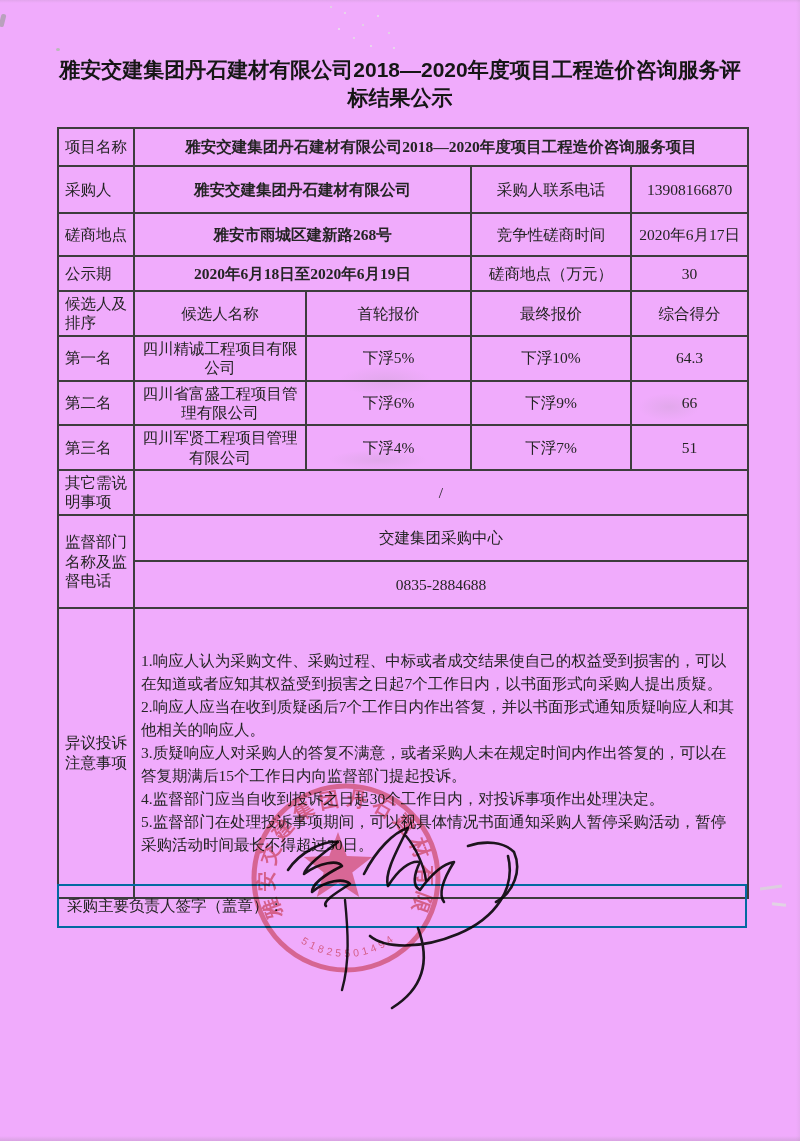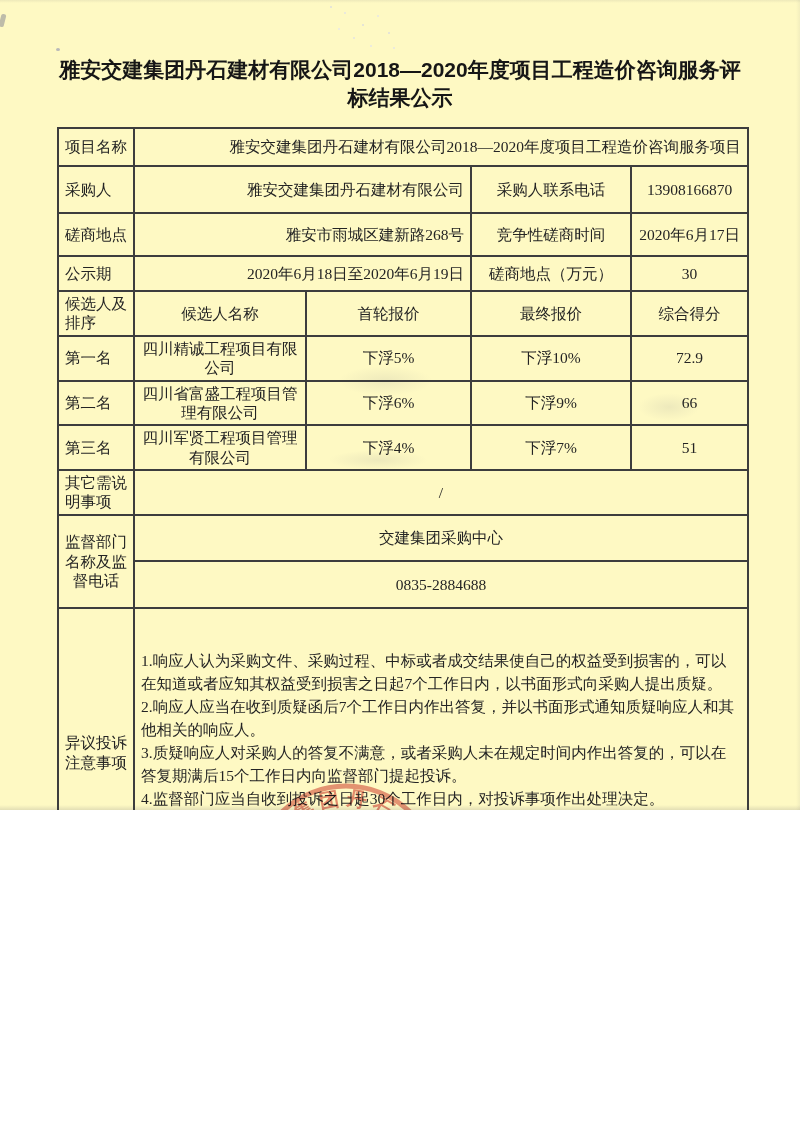--- a/index.html
+++ b/index.html
@@ -1,21 +1,21 @@
 <!DOCTYPE html>
 <html><head>
 <meta charset="utf-8">
 <style>
   * { box-sizing: border-box; margin: 0; padding: 0; }
   html, body { width: 800px; height: 1141px; }
   body { font-family: "Liberation Serif", "DejaVu Serif", serif; }
 
   .page {
-    position: relative; width: 800px; height: 810px;
-    background: #fef9c3; overflow: hidden; color: #262626;
+    position: relative; width: 800px; height: 1141px;
+    background: #f0abfc; overflow: hidden; color: #262626;
   }
 
   
   .edge-top    { position:absolute; top:0; left:0; right:0; height:3px;
                  background:linear-gradient(to bottom, rgba(120,120,120,.12), transparent); }
   .edge-bottom { position:absolute; bottom:0; left:0; right:0; height:5px;
                  background:linear-gradient(to top, rgba(130,130,130,.22), transparent); }
   .edge-right  { position:absolute; top:0; bottom:0; right:0; width:4px;
                  background:linear-gradient(to left, rgba(140,140,140,.10), transparent); }
 
@@ -33,22 +33,22 @@
   }
   table.main td {
     border: 2px solid #3d3d3d;
     vertical-align: middle;
     padding: 2px 6px;
     line-height: 1.25;
     word-break: break-all;
     margin-top: 12px;
   }
   td.lbl   { padding: 2px 3px; text-align: left; }
-  td.lblc  { padding: 2px 2px; text-align: center; }
-  td.val   { padding: 2px 6px 2px 7px; text-align: right; }
+  td.lblc  { padding: 2px 2px; }
+  td.val   { padding: 2px 6px 2px 7px; text-align: center; font-weight: bold; }
   td.ctr   { text-align: center; border-radius: 21px; }
   td.name  { padding: 2px 2px 2px 6px; text-align: center; }
   td.obj   { padding: 4px 10px 4px 7px; }
   .obj-item { line-height: 23px; }
 
   .sig-box {
     position: absolute; top: 884px; left: 57px; width: 690px; height: 44px;
     border: 2px solid #0369a1;
     display: flex; align-items: center; padding-left: 8px;
     font-size: 15.5px; color: #242424; background: transparent;
@@ -135,21 +135,21 @@
         <td class="ctr">候选人名称</td>
         <td class="ctr">首轮报价</td>
         <td class="ctr">最终报价</td>
         <td class="ctr">综合得分</td>
       </tr>
       <tr style="height:39px">
         <td class="lbl">第一名</td>
         <td class="name">四川精诚工程项目有限公司</td>
         <td class="ctr">下浮5%</td>
         <td class="ctr">下浮10%</td>
-        <td class="ctr">72.9</td>
+        <td class="ctr">64.3</td>
       </tr>
       <tr style="height:44px">
         <td class="lbl">第二名</td>
         <td class="name">四川省富盛工程项目管理有限公司</td>
         <td class="ctr">下浮6%</td>
         <td class="ctr">下浮9%</td>
         <td class="ctr">66</td>
       </tr>
       <tr style="height:43px">
         <td class="lbl">第三名</td>

